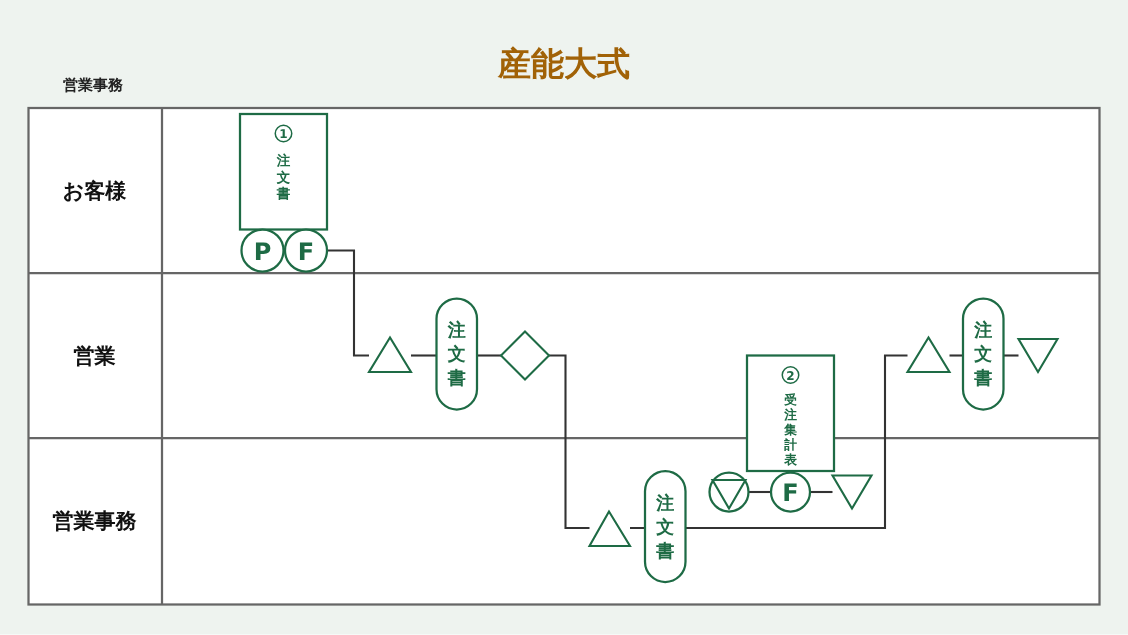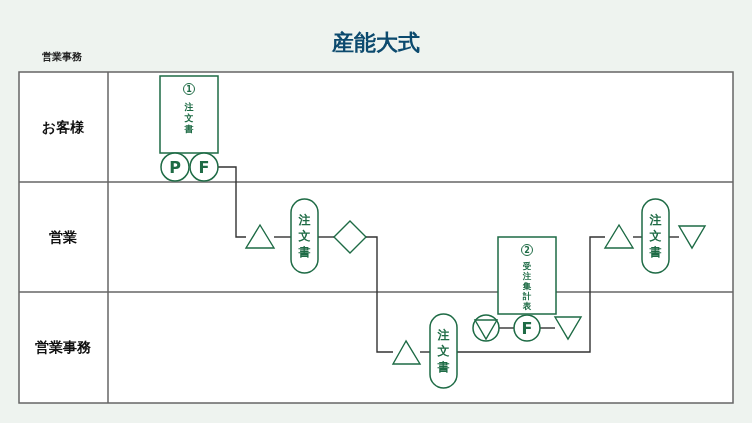--- a/index.html
+++ b/index.html
@@ -1,20 +1,20 @@
 <!DOCTYPE html>
 <html><head>
 <meta charset="utf-8">
 <style>
   html, body { margin: 0; padding: 0; }
   body {
     width: 752px; height: 423px; background: #eef3ef; position: relative; overflow: hidden;
     font-family: "DejaVu Sans", "Liberation Sans", sans-serif;
   }
-  .title { position: absolute; left: 0; width: 752px; top: 28px; text-align: center; font-size: 22px; font-weight: bold; color: #0c4a6e; }
+  .title { position: absolute; left: 0; width: 752px; top: 28px; text-align: center; font-size: 22px; font-weight: bold; color: #a16207; }
   .sub { position: absolute; left: 42px; top: 50px; font-size: 10px; font-weight: bold; color: #222; }
   svg { position: absolute; left: 0; top: 0; }
   .lane-label { font-size: 14px; font-weight: bold; fill: #111; }
   .g-text { fill: #1e6b45; font-weight: bold; }
 </style>
 </head>
 <body>
 
 <div class="title">産能大式</div>
 <div class="sub">営業事務</div>

